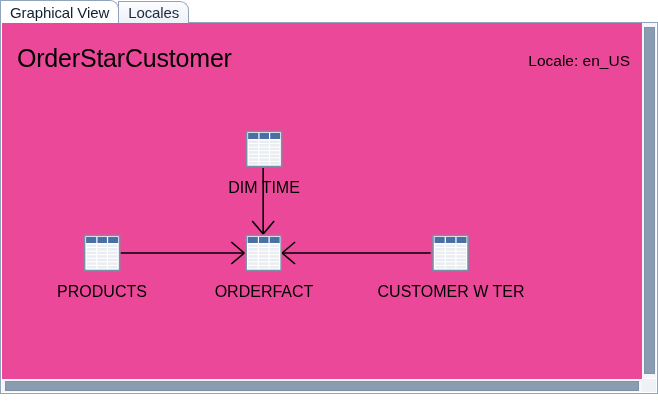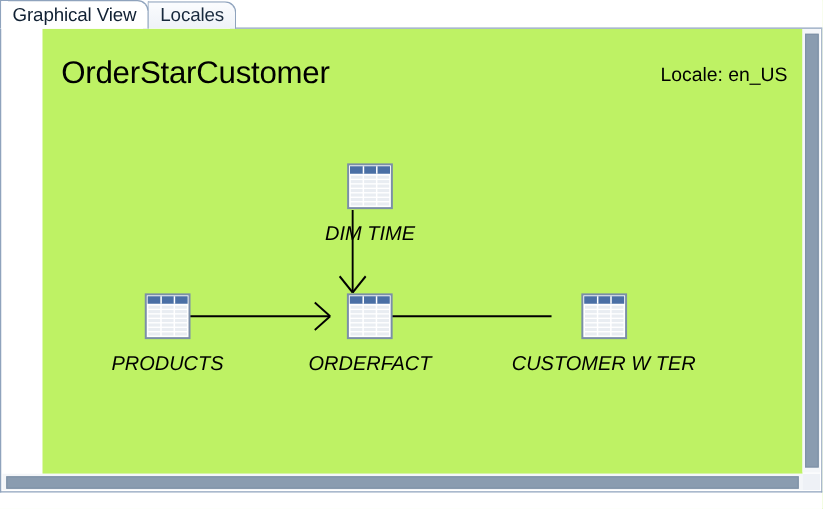--- a/index.html
+++ b/index.html
@@ -64,23 +64,22 @@
     height: 372px;
     background: #ffffff;
     border: 1px solid #8fa3bd;
     border-top: none;
   }
 
   .canvas {
     position: absolute;
     left: 1px; top: 0;
     right: 15px; bottom: 14px;
-    background: #bef264;
+    background: #ec4899;
     overflow: hidden;
-    margin-left: 32px;
   }
 
   .diagram-title {
     position: absolute;
     left: 15px; top: 22px;
     font-size: 25px;
     color: #000000;
     letter-spacing: -0.2px;
     white-space: nowrap;
   }
@@ -108,21 +107,20 @@
     display: block;
     margin: 0 auto;
     width: 38px; height: 38px;
   }
   .node-label {
     display: block;
     margin-top: 11px;
     font-size: 16px;
     color: #000000;
     white-space: nowrap;
-    font-style: italic;
   }
 
   
   .vscroll {
     position: absolute;
     right: 1px; top: 1px;
     width: 14px;
     bottom: 15px;
     background: #f4f6f9;
   }

